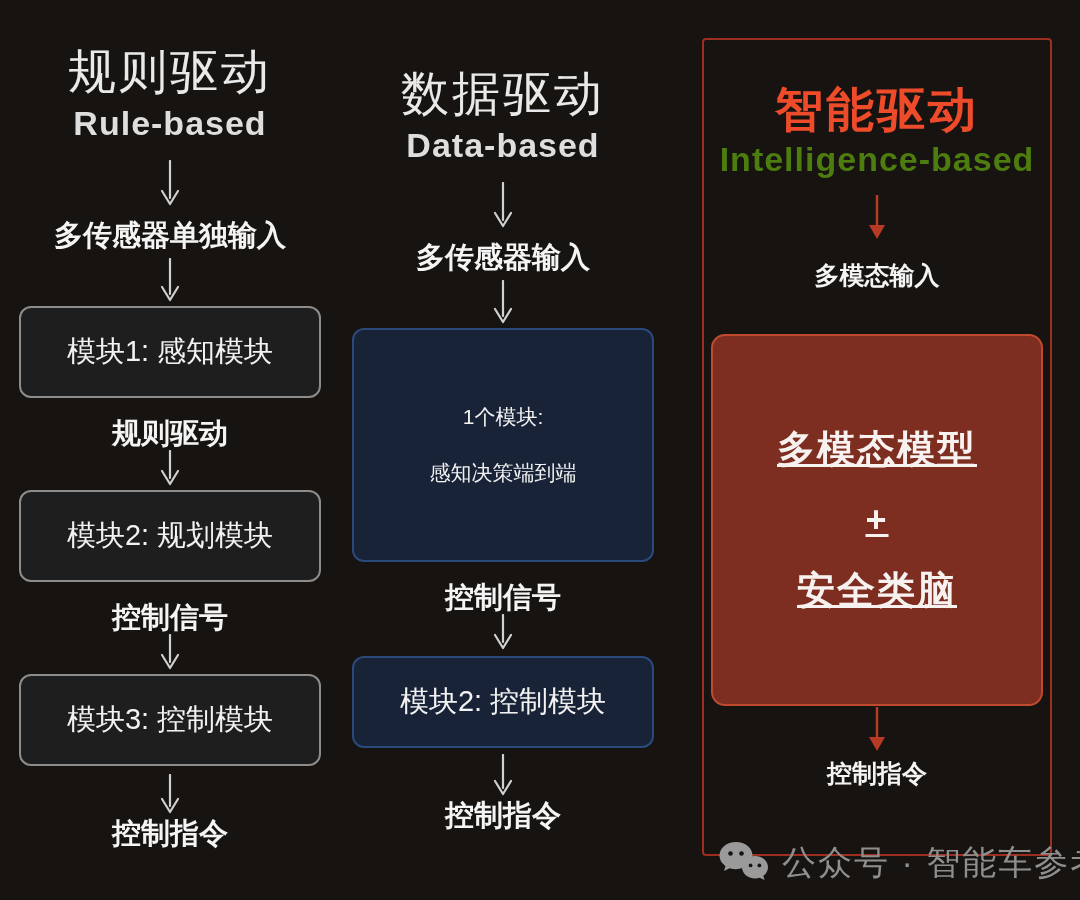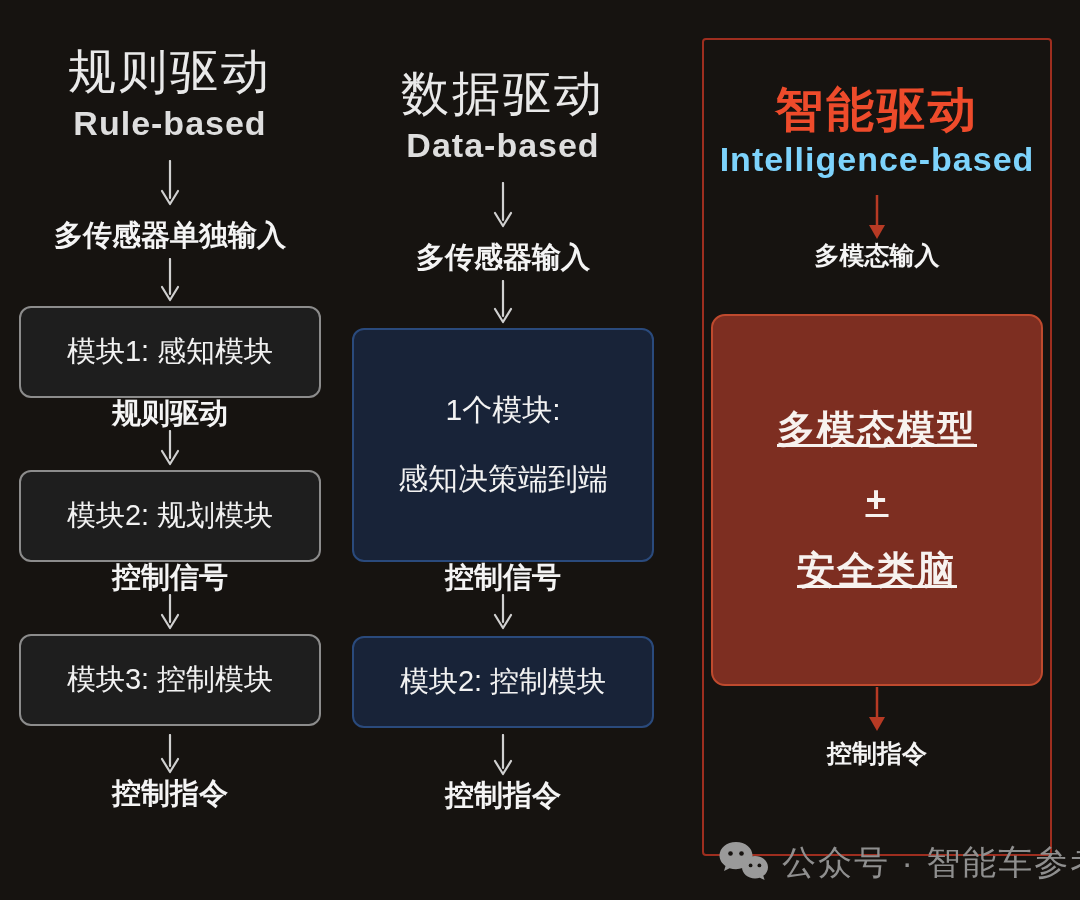--- a/index.html
+++ b/index.html
@@ -20,43 +20,43 @@
   }
   .flow-label{font-size:29px;line-height:30px;font-weight:700;color:#f4f4f4;white-space:nowrap;}
   .arr{display:block;}
   .box{
     width:302px;height:92px;border-radius:12px;box-sizing:border-box;
     display:flex;align-items:center;justify-content:center;
     font-size:29px;font-weight:500;color:#f2f2f2;white-space:nowrap;
   }
   .gbox{background:#1e1e1e;border:2px solid #8c8c8c;}
   .nbox{background:#182338;border:2px solid #2a4a7c;}
-  .nbox-big{height:234px;flex-direction:column;gap:28px;font-size:30px;}
+  .nbox-big{height:234px;flex-direction:column;gap:28px;font-size:21px;}
   .panel{
     position:absolute;left:702px;top:38px;width:350px;height:818px;
     border:2px solid #9e2e1f;border-radius:4px;box-sizing:border-box;
     display:flex;flex-direction:column;align-items:center;padding-top:42px;
   }
   .panel .col-title{color:#ee4b2b;font-weight:700;}
-  .panel .col-sub{color:#7dd3fc;margin-top:6px;}
+  .panel .col-sub{color:#4d7c0f;margin-top:6px;}
   .panel .flow-label{font-size:25px;}
   .rbox{
     width:332px;height:372px;background:#7d2e21;border:2px solid #bf4a2e;
     border-radius:14px;box-sizing:border-box;display:flex;flex-direction:column;
     align-items:center;justify-content:center;gap:24px;
     font-size:38px;font-weight:700;color:#f7f2ef;letter-spacing:2px;text-decoration:underline;
   }
   .rbox .plus{font-size:36px;}
   .watermark{
     position:absolute;left:718px;top:840px;display:flex;align-items:center;gap:12px;
     color:#8f8f8f;font-size:34px;letter-spacing:2px;white-space:nowrap;
   }
   
   .mt2{margin-top:2px}.mt4{margin-top:4px}.mt6{margin-top:6px}.mt8{margin-top:8px}
-  .mt12{margin-top:0}.mt14{margin-top:14px}.mt20{margin-top:20px}.mt22{margin-top:22px}
+  .mt12{margin-top:20px}.mt14{margin-top:14px}.mt20{margin-top:20px}.mt22{margin-top:22px}
   .mt44{margin-top:44px}
 </style>
 </head>
 <body>
 
 <div class="canvas">
 
   <section class="col col-rule">
     <div class="col-title">规则驱动</div>
     <div class="col-sub">Rule-based</div>

